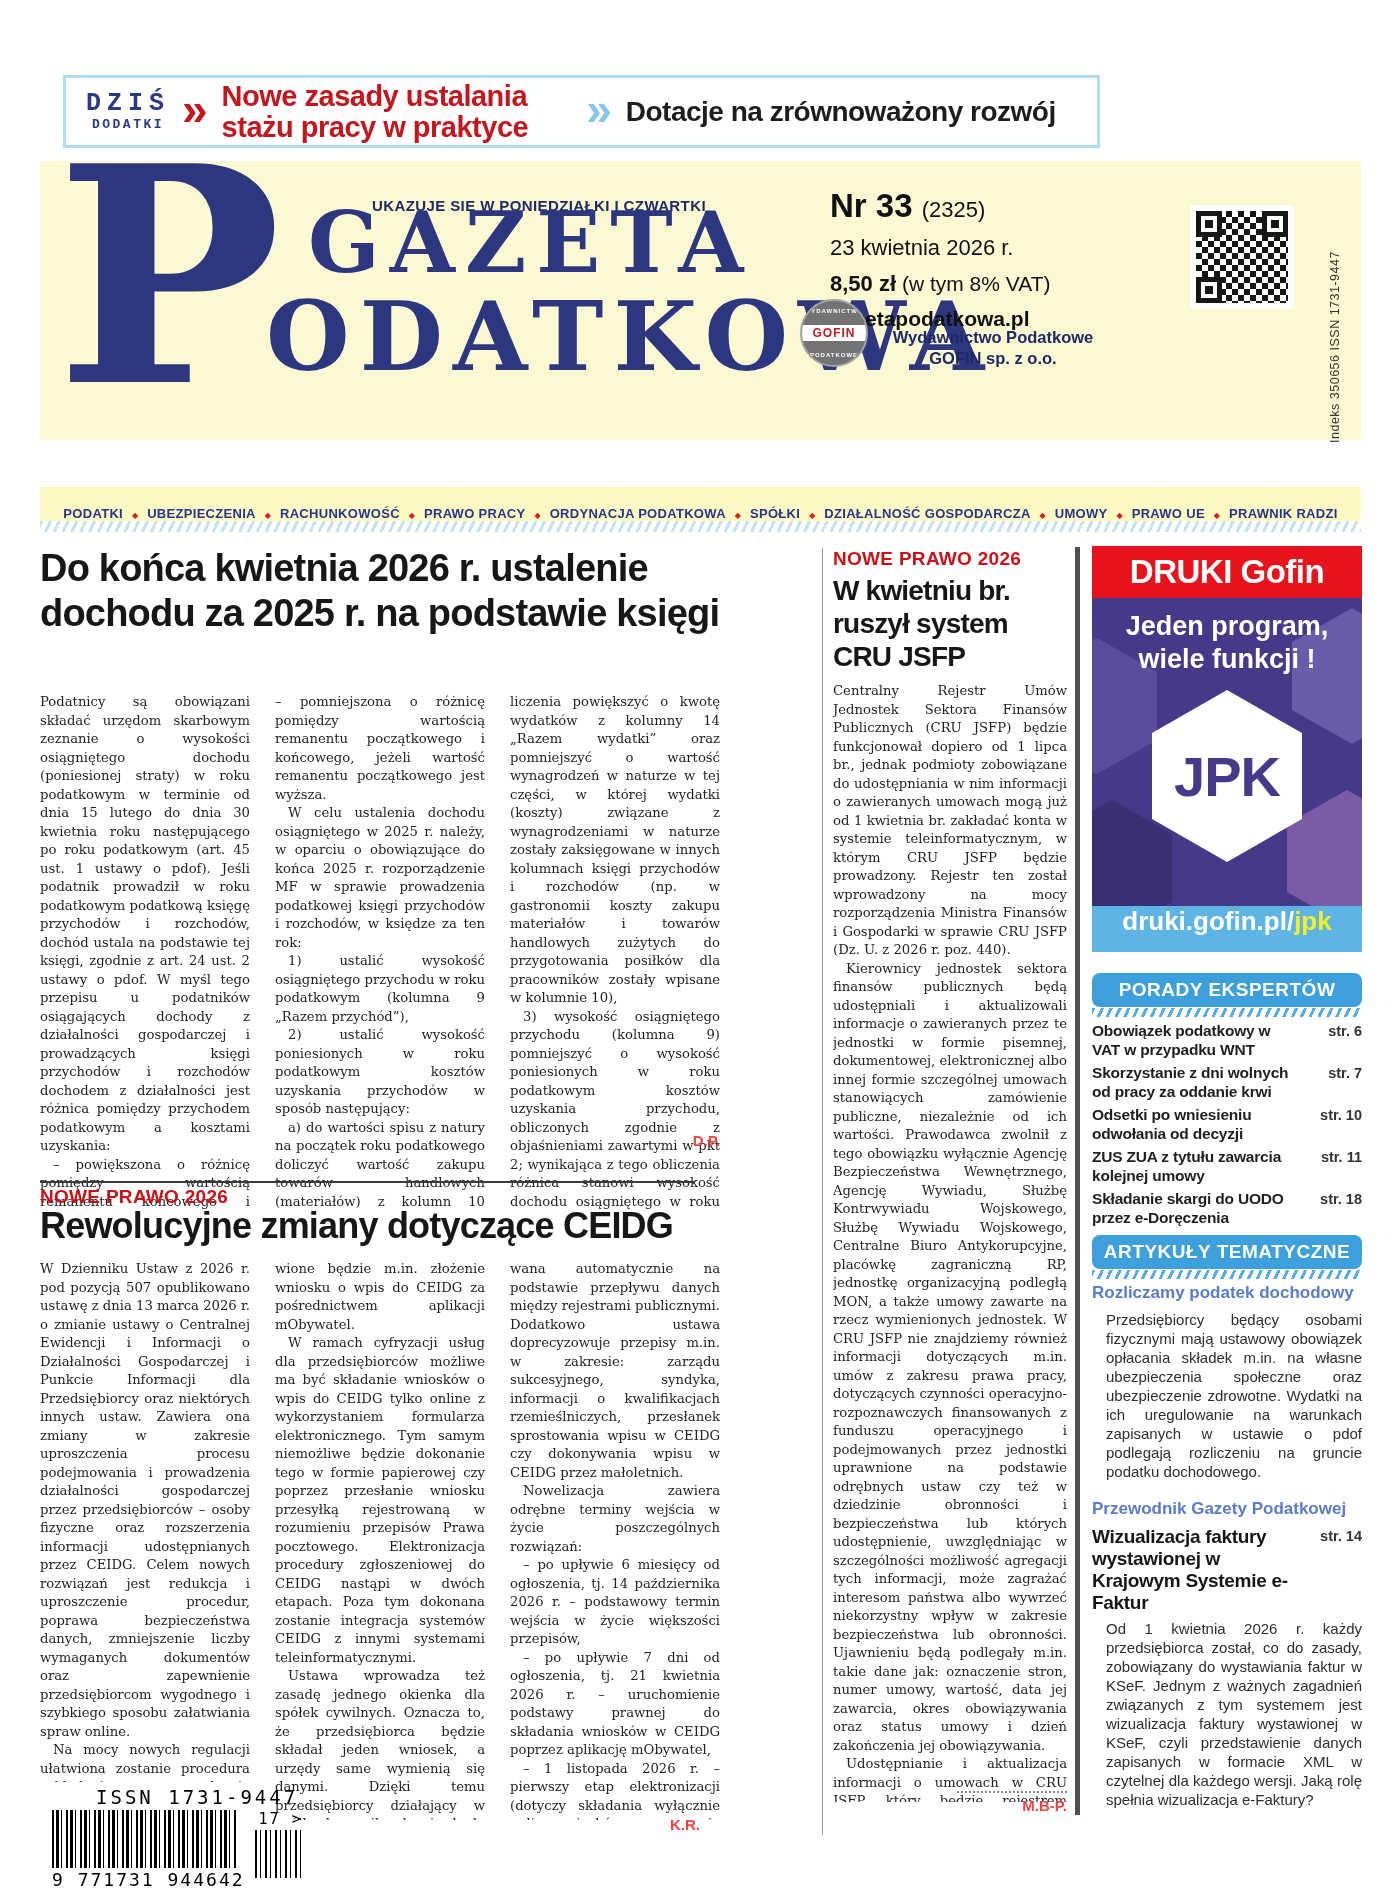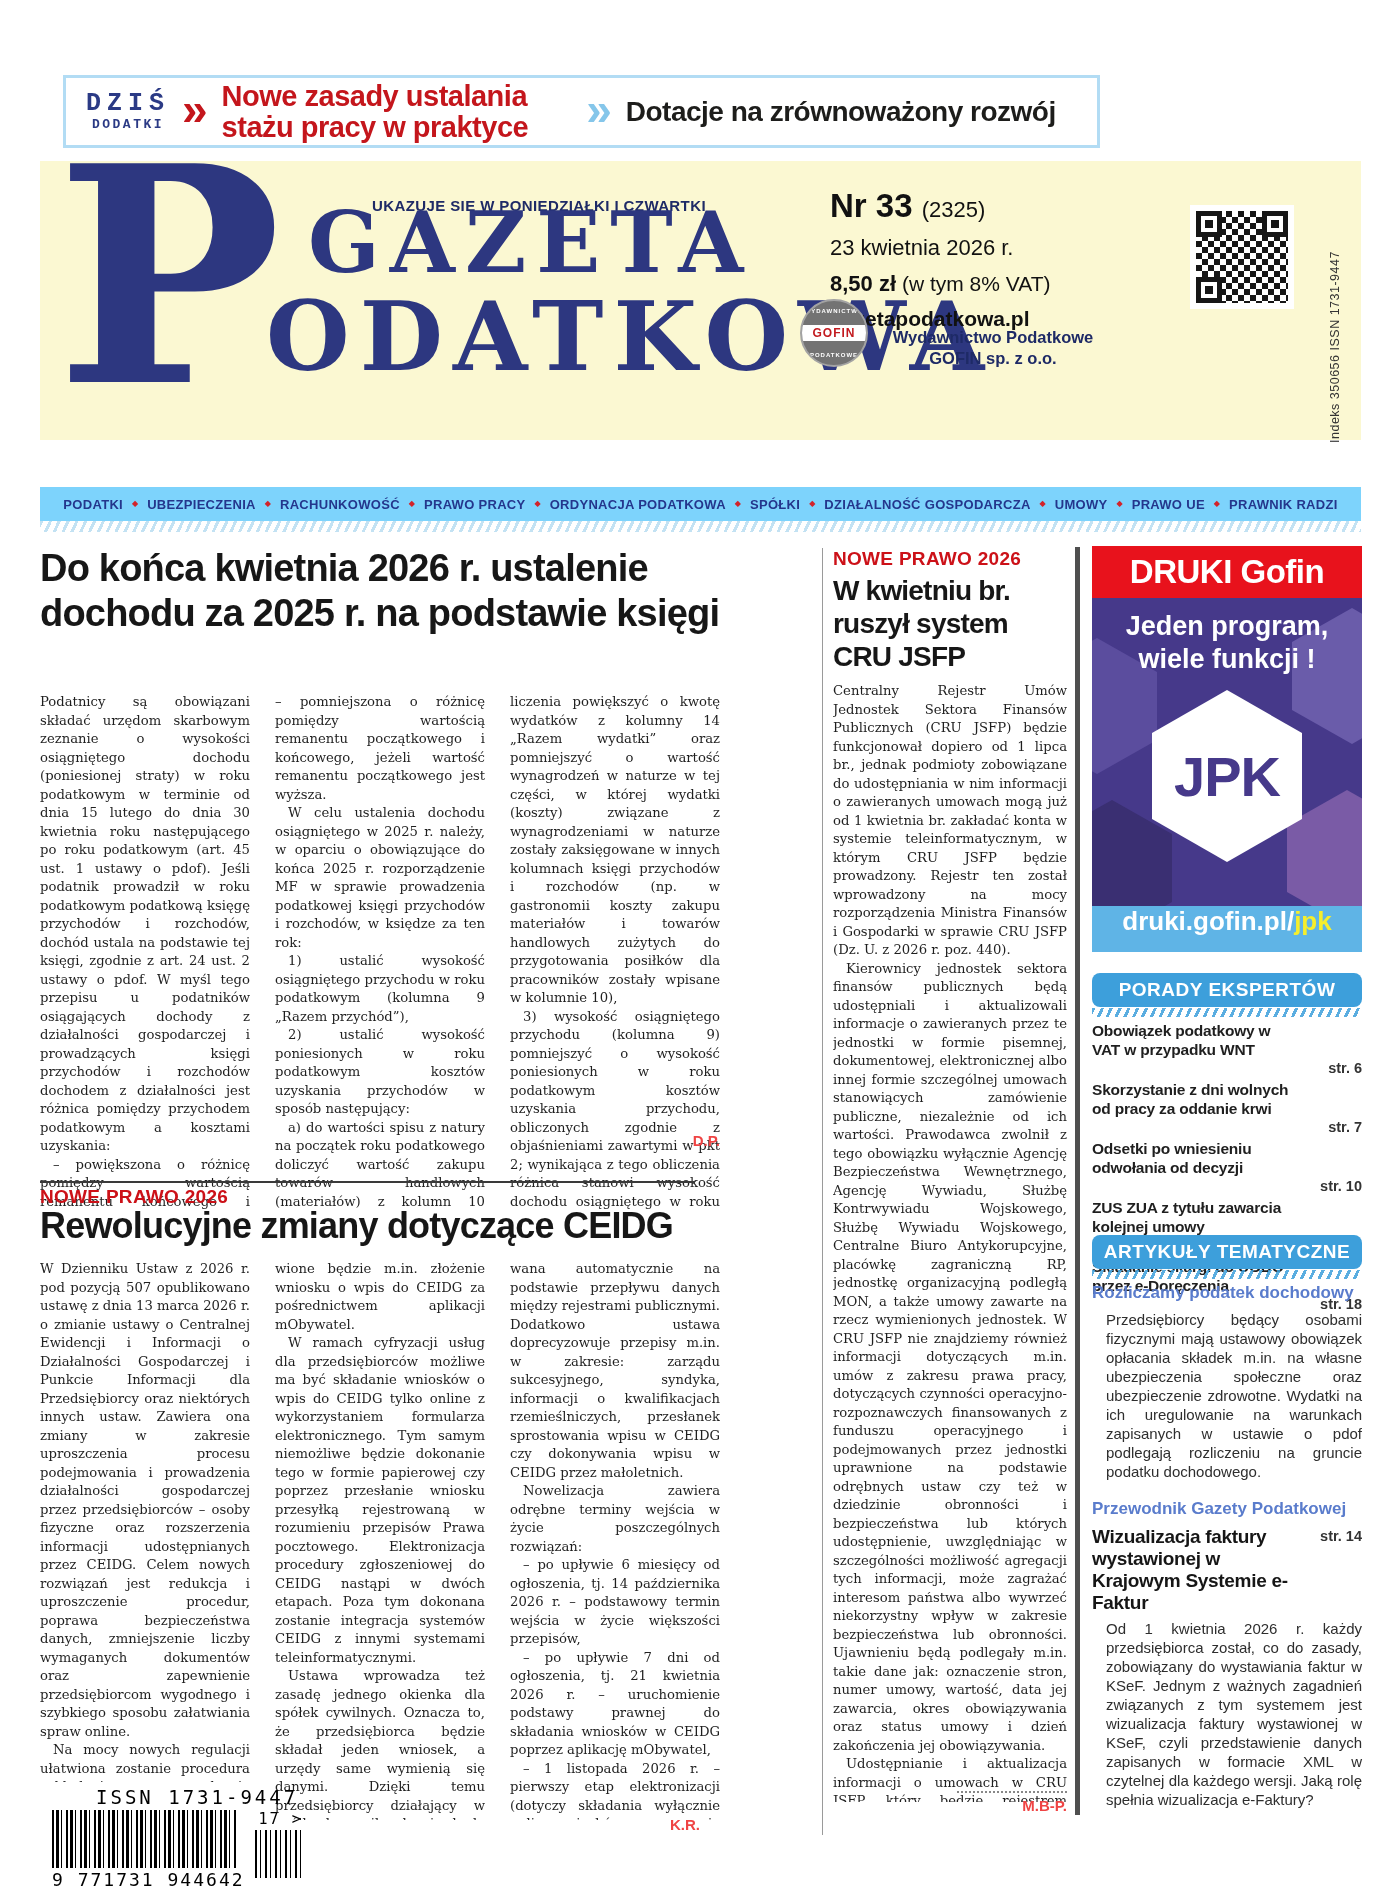--- a/index.html
+++ b/index.html
@@ -44,22 +44,22 @@
     font-size:12.5px;color:#333;letter-spacing:0.5px;}
   .gofin-logo{position:absolute;left:760px;top:138px;width:64px;height:64px;border-radius:50%;
     background:#737373;border:2px solid #a3a3a3;overflow:hidden;}
   .gofin-top,.gofin-bottom{position:absolute;left:0;width:100%;text-align:center;color:#fff;font-size:6px;font-weight:bold;letter-spacing:1px;}
   .gofin-top{top:7px;} .gofin-bottom{bottom:7px;}
   .gofin-band{position:absolute;left:0;top:24px;width:100%;height:16px;background:#fff;color:#c21a1f;
     font-size:12px;font-weight:bold;text-align:center;line-height:16px;letter-spacing:1px;}
   .publisher{position:absolute;left:838px;top:166px;width:230px;text-align:center;
     font-size:16.5px;font-weight:bold;color:#1e2a66;line-height:21px;}
   
-  #navbar{position:absolute;left:40px;top:487px;width:1321px;height:34px;background:#7dd3fc;
-    display:flex;align-items:center;justify-content:center;white-space:nowrap;}
+  #navbar{position:absolute;left:40px;top:487px;width:1321px;height:34px;background:#fef9c3;
+    display:flex;align-items:flex-end;justify-content:center;white-space:nowrap;}
   .nav-item{font-size:13px;font-weight:bold;color:#24368c;letter-spacing:0.3px;}
   .nav-sep{font-size:8px;color:#d2232a;margin:0 9px;position:relative;top:-1px;}
   #navhatch{position:absolute;left:40px;top:521px;width:1321px;height:11px;
     background:repeating-linear-gradient(115deg,#c3e2f3 0 3px,#ffffff 3px 8px);}
   
   .red-label{font-size:19px;font-weight:bold;color:#cc1118;letter-spacing:0.3px;}
   .headline{font-weight:bold;color:#171717;letter-spacing:-0.8px;}
   .news-col{width:210px;overflow:hidden;font-family:"DejaVu Serif",serif;font-size:13.2px;line-height:18.5px;color:#1f1f1f;}
   .para{margin:0;text-align:justify;}
   .para.ind{text-indent:13px;}
@@ -114,21 +114,21 @@
   #ad .ad-footer{height:46px;background:#5fb4e6;color:#fff;font-weight:bold;font-size:26px;
     display:flex;justify-content:center;}
   #ad .ad-footer .jpk-yellow{color:#f5ee2c;}
   .side-bar-title{position:absolute;left:1092px;width:270px;height:34px;background:#3d9fdb;border-radius:8px;
     color:#fff;font-weight:bold;font-size:19px;letter-spacing:0.5px;display:flex;align-items:center;justify-content:center;}
   .side-bar-hatch{position:absolute;left:1092px;width:270px;height:9px;
     background:repeating-linear-gradient(115deg,rgba(61,159,219,0.85) 0 3px,transparent 3px 8px);}
   #porady-bar{top:973px;} #porady-hatch{top:1008px;}
   #artykuly-bar{top:1235px;} #artykuly-hatch{top:1270px;}
   #porady-list{position:absolute;left:1092px;top:1022px;width:270px;}
-  .toc-item{display:flex;margin-bottom:5px;flex-direction:column;}
+  .toc-item{display:flex;margin-bottom:5px;}
   .toc-title{width:208px;font-size:15.5px;font-weight:bold;color:#1f1f1f;line-height:18.5px;letter-spacing:-0.2px;}
   .toc-page{margin-left:auto;font-size:14.5px;font-weight:bold;color:#333;white-space:nowrap;padding-top:1px;}
   #artykuly-content{position:absolute;left:1092px;top:1283px;width:270px;}
   .sec-kicker{font-size:17px;font-weight:bold;color:#5a7ccc;margin-bottom:7px;}
   .sec-row{display:flex;}
   .sec-title{width:205px;font-size:19px;font-weight:bold;color:#161616;line-height:22px;letter-spacing:-0.3px;}
   .sec-page{margin-left:auto;font-size:14.5px;font-weight:bold;color:#333;white-space:nowrap;padding-top:2px;}
   .sec-body{font-size:15px;line-height:19px;color:#2e2e2e;text-align:justify;padding-left:14px;margin:5px 0 18px 0;}
 </style>
 </head>

